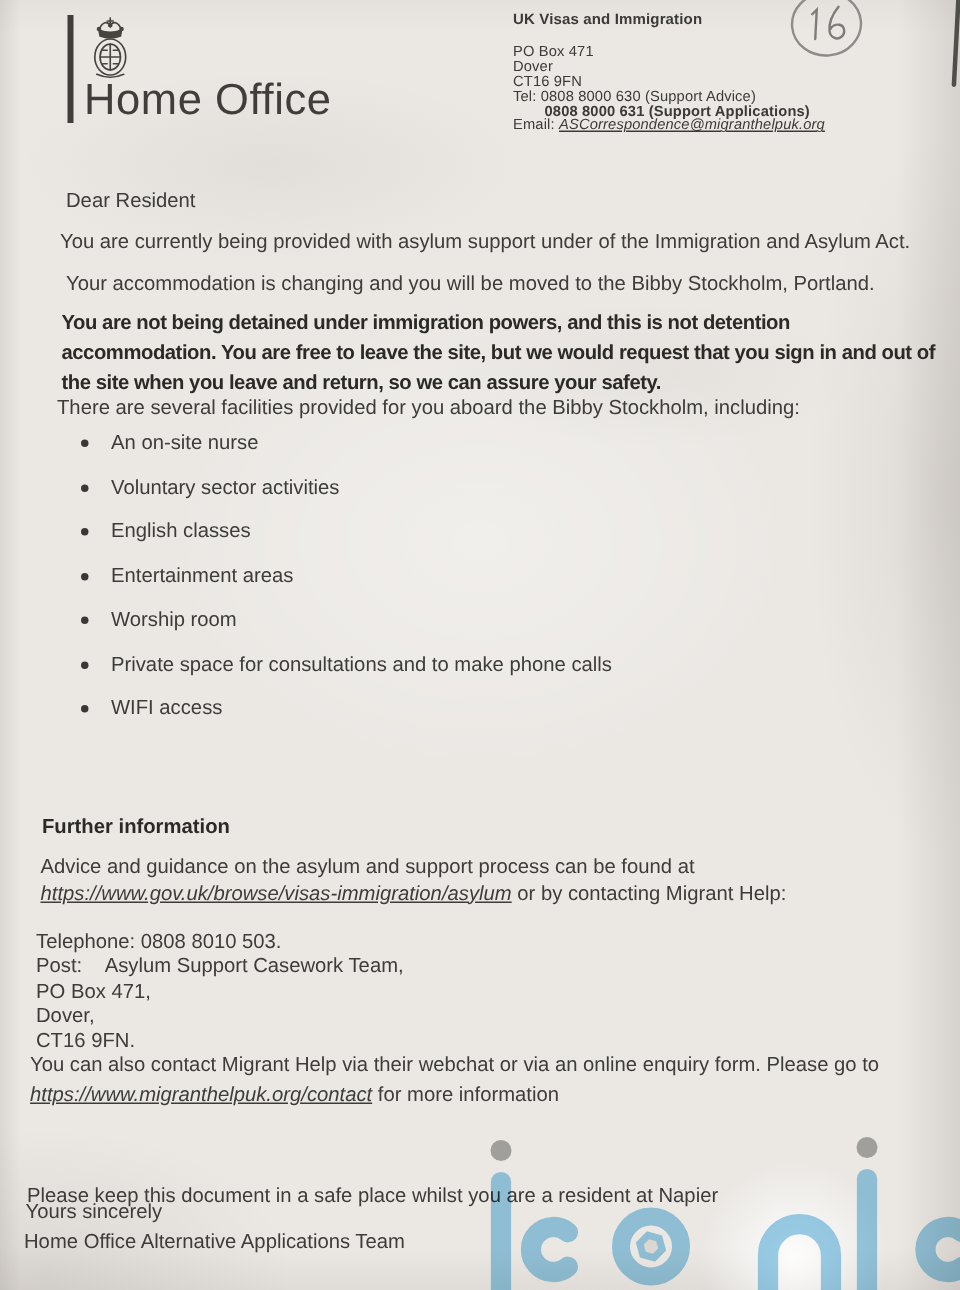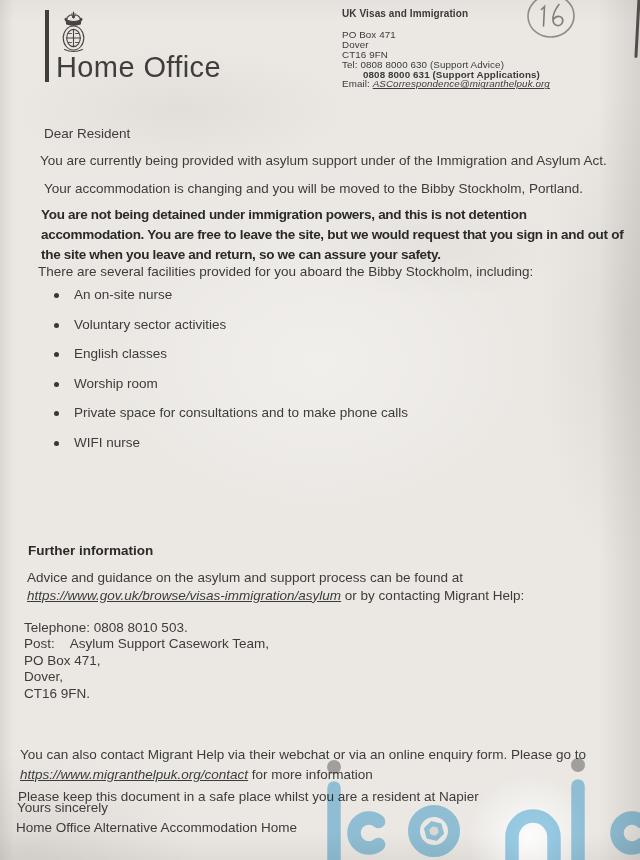--- a/index.html
+++ b/index.html
@@ -39,21 +39,21 @@
   .para2{left:44px; top:179px;}
   .boldpara{left:41px; top:205px; font-weight:bold; color:#2b2a27; letter-spacing:-0.3px;}
   .para4{left:38px; top:262px;}
   .bullets{left:52px; top:287px; margin:0; padding:0; list-style:none; font-size:13.5px;}
   .bullets li{position:relative; height:29.5px; padding-left:22px; white-space:nowrap;}
   .bullets li .dot{position:absolute; left:2px; top:6px; width:5px; height:5px; border-radius:50%; background:#393836;}
   .further-heading{left:28px; top:541px; font-weight:bold; color:#2b2a27;}
   .advice{left:27px; top:569px; line-height:17.5px;}
   .telblock{left:24px; top:620px; line-height:16.4px;}
   .post-label{display:inline-block; margin-right:15px;}
-  .webchat{left:20px; top:745px; line-height:19.5px;}
+  .webchat{left:20px; top:700px; line-height:19.5px;}
   .keep-safe{left:18px; top:771px;margin-top:16px;}
   .sign-off{left:17px; top:798px;}
   .team{left:16px; top:818px;}
   
   .edge-mark{right:1px; top:-4px; width:3px; height:62px; background:#504e4b; transform:rotate(3deg); border-radius:2px;}
   .watermark{left:0; top:0; mix-blend-mode:multiply; pointer-events:none;}
 </style>
 </head>
 <body>
 
@@ -106,23 +106,24 @@
     <div>accommodation. You are free to leave the site, but we would request that you sign in and out of</div>
     <div>the site when you leave and return, so we can assure your safety.</div>
   </div>
 
   <div class="abs t para4">There are several facilities provided for you aboard the Bibby Stockholm, including:</div>
 
   <ul class="abs bullets">
     <li><span class="dot"></span><span>An on-site nurse</span></li>
     <li><span class="dot"></span><span>Voluntary sector activities</span></li>
     <li><span class="dot"></span><span>English classes</span></li>
+    <li><span class="dot"></span><span>Entertainment areas</span></li>
     <li><span class="dot"></span><span>Worship room</span></li>
     <li><span class="dot"></span><span>Private space for consultations and to make phone calls</span></li>
-    <li><span class="dot"></span><span>WIFI nurse</span></li>
+    <li><span class="dot"></span><span>WIFI access</span></li>
   </ul>
 
   <div class="abs t further-heading">Further information</div>
 
   <div class="abs t advice">
     <div>Advice and guidance on the asylum and support process can be found at</div>
     <div><span class="u">https://www.gov.uk/browse/visas-immigration/asylum</span><span> or by contacting Migrant Help:</span></div>
   </div>
 
   <div class="abs t telblock">
@@ -133,21 +134,21 @@
     <div>CT16 9FN.</div>
   </div>
 
   <div class="abs t webchat">
     <div>You can also contact Migrant Help via their webchat or via an online enquiry form. Please go to</div>
     <div><span class="u">https://www.migranthelpuk.org/contact</span><span> for more information</span></div>
   </div>
 
   <div class="abs t keep-safe">Please keep this document in a safe place whilst you are a resident at Napier</div>
   <div class="abs t sign-off">Yours sincerely</div>
-  <div class="abs t team">Home Office Alternative Accommodation Home</div>
+  <div class="abs t team">Home Office Alternative Applications Team</div>
 
   <svg class="abs watermark" width="640" height="860" viewBox="0 0 640 860">
     <g opacity="0.82">
       <circle cx="334" cy="767" r="7" fill="#9e9e9c"></circle>
       <circle cx="578" cy="765" r="7" fill="#9e9e9c"></circle>
       <g stroke="#85c6e8" stroke-width="13.5" fill="none" stroke-linecap="round">
         <path d="M334,788 L334,872"></path>
         <path d="M378.6,821.5 A15,15 0 1 0 378.6,844.5"></path>
         <circle cx="434" cy="831" r="20" stroke-width="12"></circle>
         <path d="M512,872 L512,837 A21,21 0 0 1 554,837 L554,872"></path>

